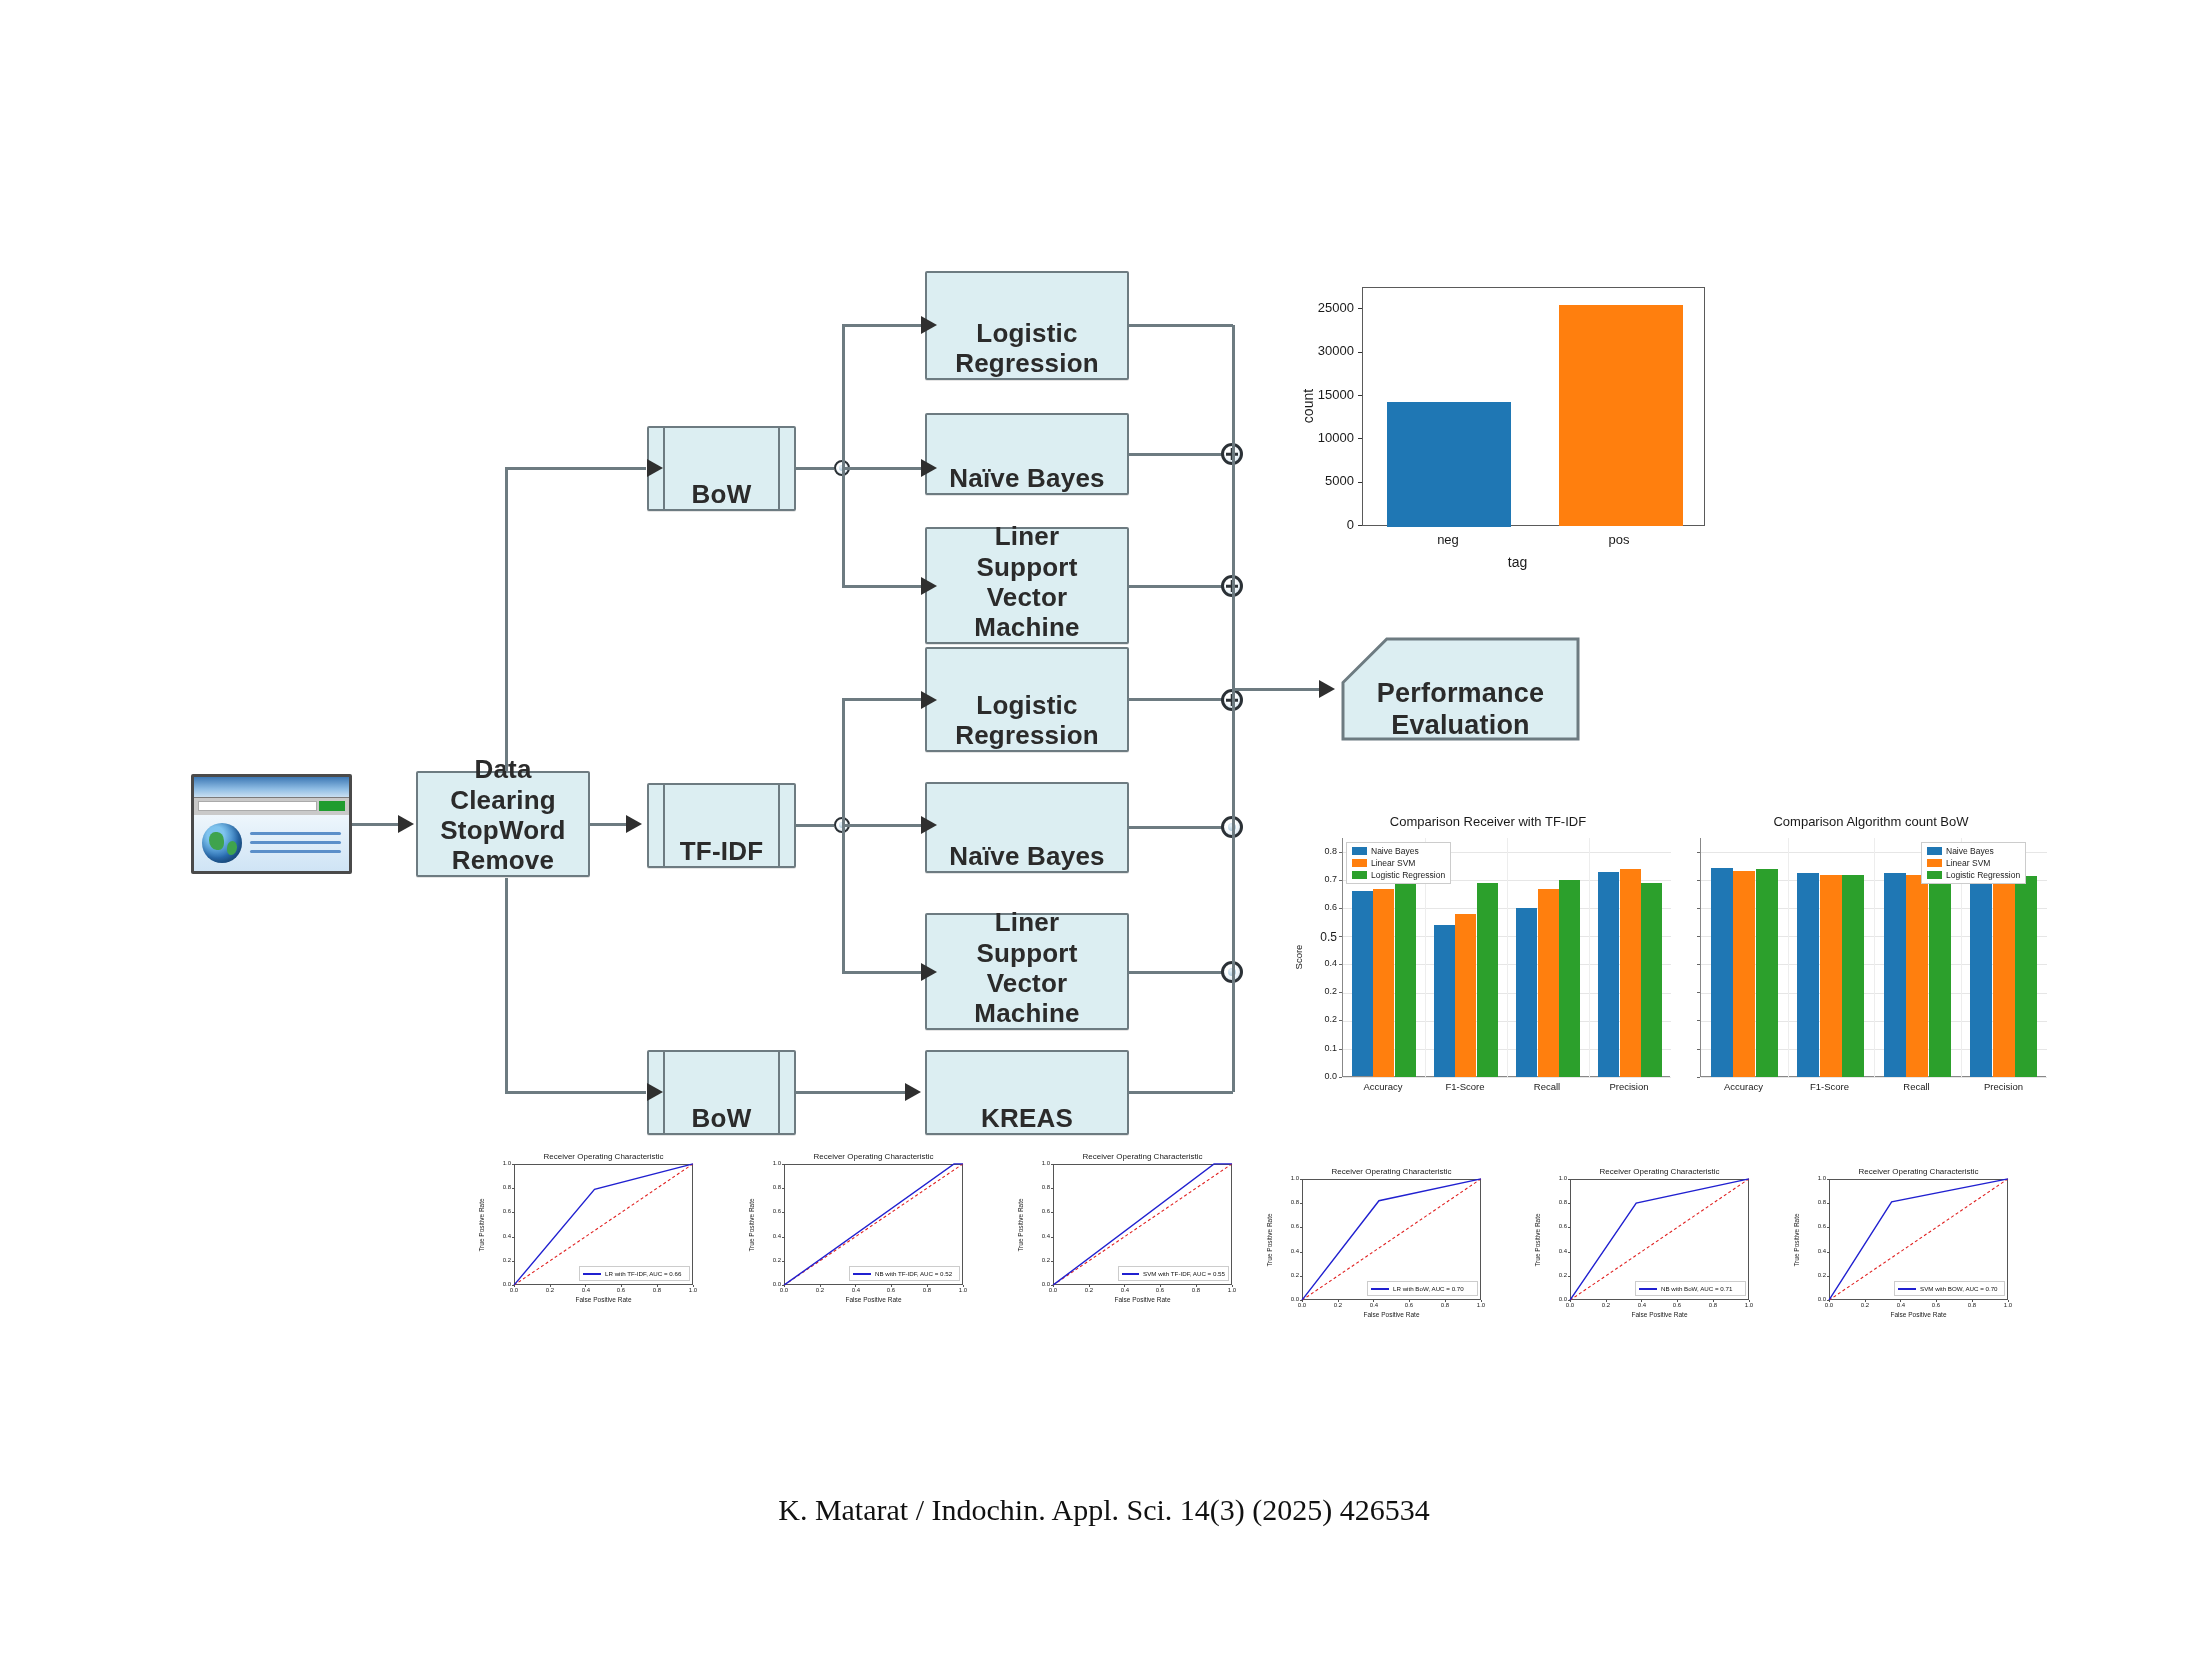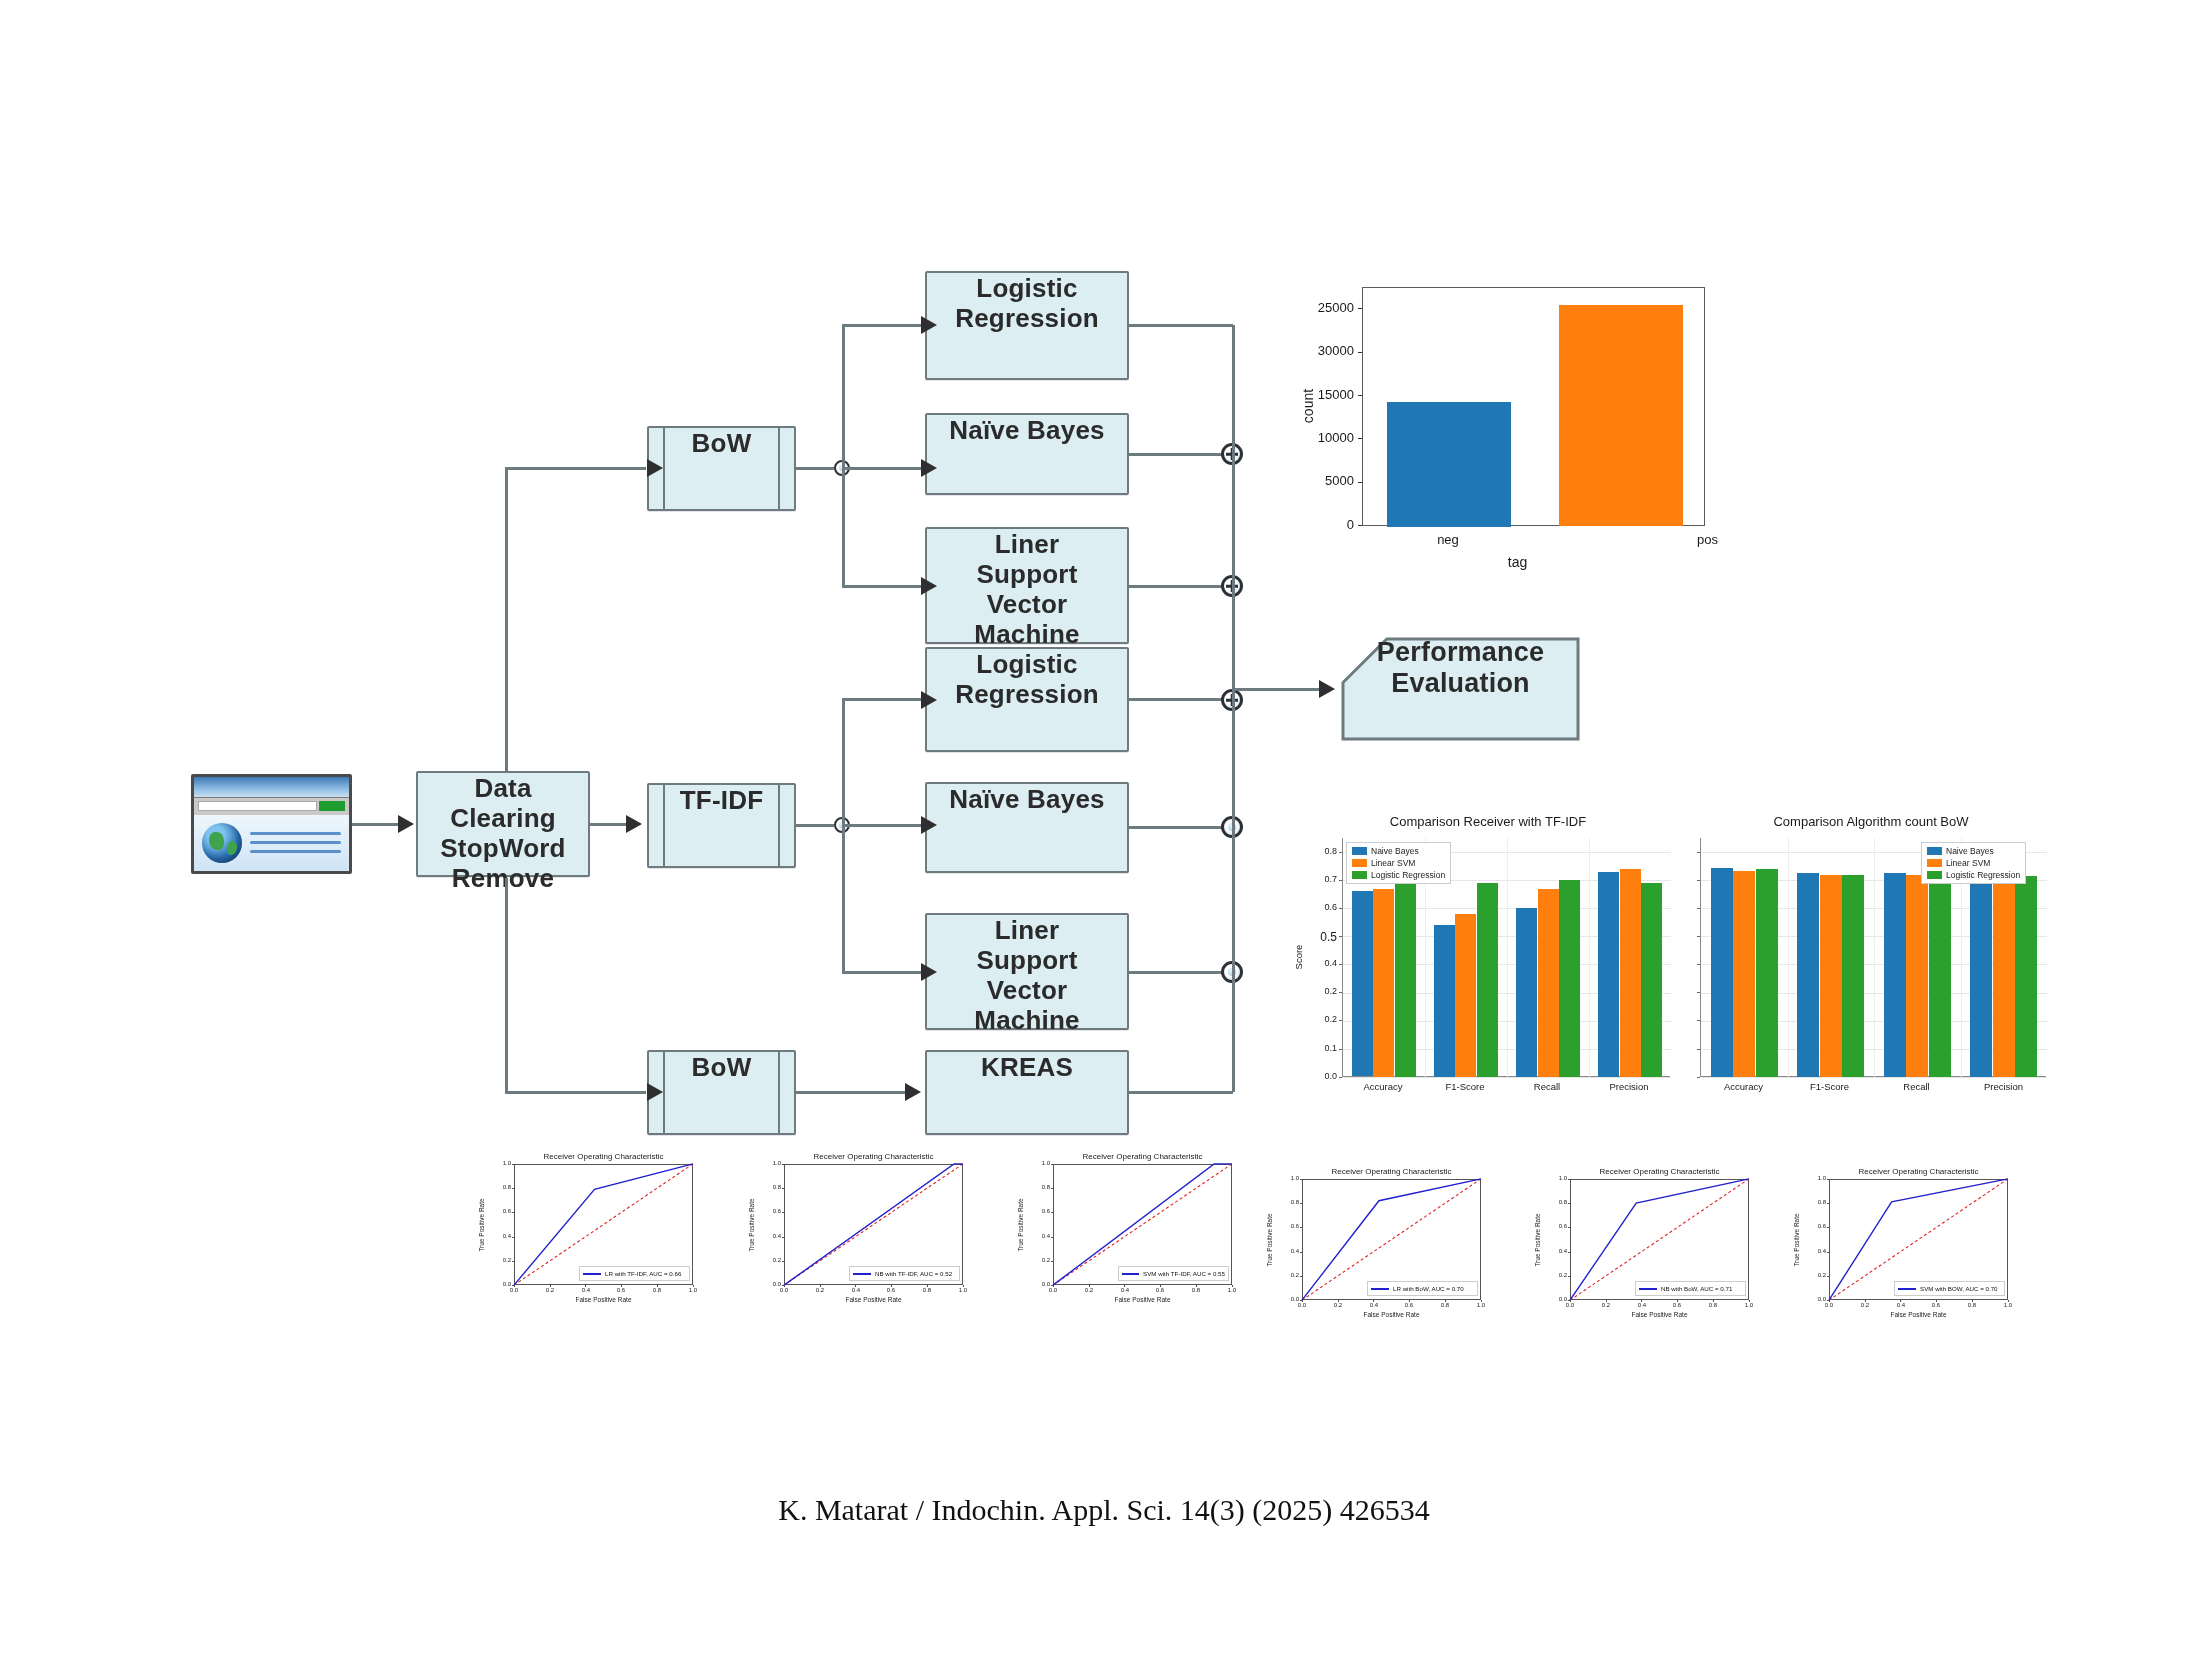--- a/index.html
+++ b/index.html
@@ -10,21 +10,21 @@
     position:relative; overflow:hidden;
   }
   #stage { position:absolute; inset:0; }
 
   
   .node {
     position:absolute;
     background:#dceef2;
     border:2.5px solid #6d7b81;
     border-radius:2px;
-    display:flex; align-items:flex-start; justify-content:center;
+    display:flex; align-items:flex-end; justify-content:center;
     text-align:center;
     color:#2b2b2b;
     font-weight:600;
     letter-spacing:0.2px;
     line-height:1.16;
     box-shadow:0 1px 0 rgba(0,0,0,.10);
   }
   .node .lbl { display:block; padding:0 8px; white-space:pre-line; }
 
   .node.proc { font-size:26px; }
@@ -281,21 +281,21 @@
         <div style="position:absolute;left:68px;top:205px;width:4px;height:1px;background:#333;"></div>
         <div class="tick-lbl" style="left:0px;top:153px;width:64px;text-align:right;font-size:13px;">10000</div>
         <div style="position:absolute;left:68px;top:161px;width:4px;height:1px;background:#333;"></div>
         <div class="tick-lbl" style="left:0px;top:110px;width:64px;text-align:right;font-size:13px;">15000</div>
         <div style="position:absolute;left:68px;top:118px;width:4px;height:1px;background:#333;"></div>
         <div class="tick-lbl" style="left:0px;top:66px;width:64px;text-align:right;font-size:13px;">30000</div>
         <div style="position:absolute;left:68px;top:75px;width:4px;height:1px;background:#333;"></div>
         <div class="tick-lbl" style="left:0px;top:23px;width:64px;text-align:right;font-size:13px;">25000</div>
         <div style="position:absolute;left:68px;top:31px;width:4px;height:1px;background:#333;"></div>
         <div class="tick-lbl" style="left:72px;top:255px;width:172px;text-align:center;font-size:13px;">neg</div>
-        <div class="tick-lbl" style="left:256px;top:255px;width:172px;text-align:right;font-size:13px;">pos</div>
+        <div class="tick-lbl" style="left:243px;top:255px;width:172px;text-align:center;font-size:13px;">pos</div>
         <div class="axis-title" style="left:56px;top:277px;width:343px;text-align:center;font-size:14px;">tag</div>
         <div class="axis-title rot90" style="left: 18px; top: 129px; font-size: 14px; transform: rotate(-90deg) translate(-50%, -50%); transform-origin: left top;">count</div>
       </div>
       <div class="figure" style="left:1294px;top:804px;width:388px;height:308px;">
         <div class="axes" style="left: 48px; top: 34px; width: 328px; height: 239px; border-left: 1px solid rgb(136, 136, 136); border-bottom: 1px solid rgb(136, 136, 136);">
           <div class="gridline" style="left:0px;top:239px;width:328px;"></div>
           <div class="gridline" style="left:0px;top:211px;width:328px;"></div>
           <div class="gridline" style="left:0px;top:183px;width:328px;"></div>
           <div class="gridline" style="left:0px;top:155px;width:328px;"></div>
           <div class="gridline" style="left:0px;top:126px;width:328px;"></div>

